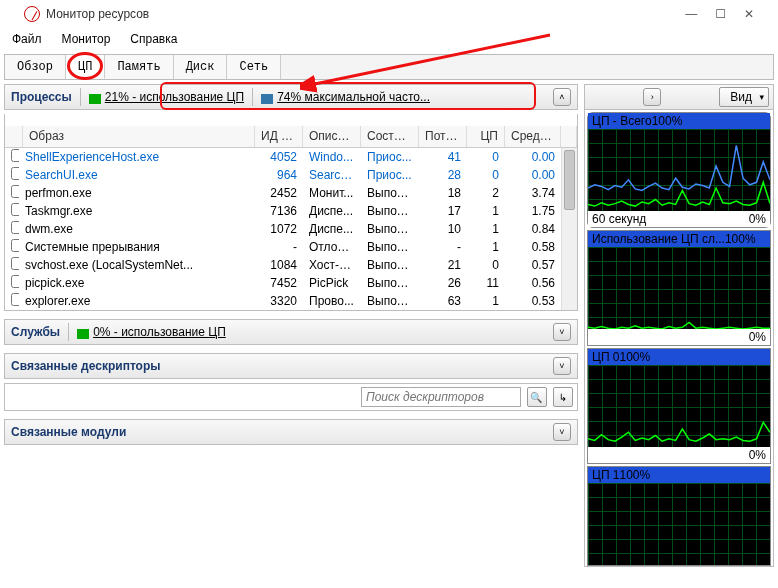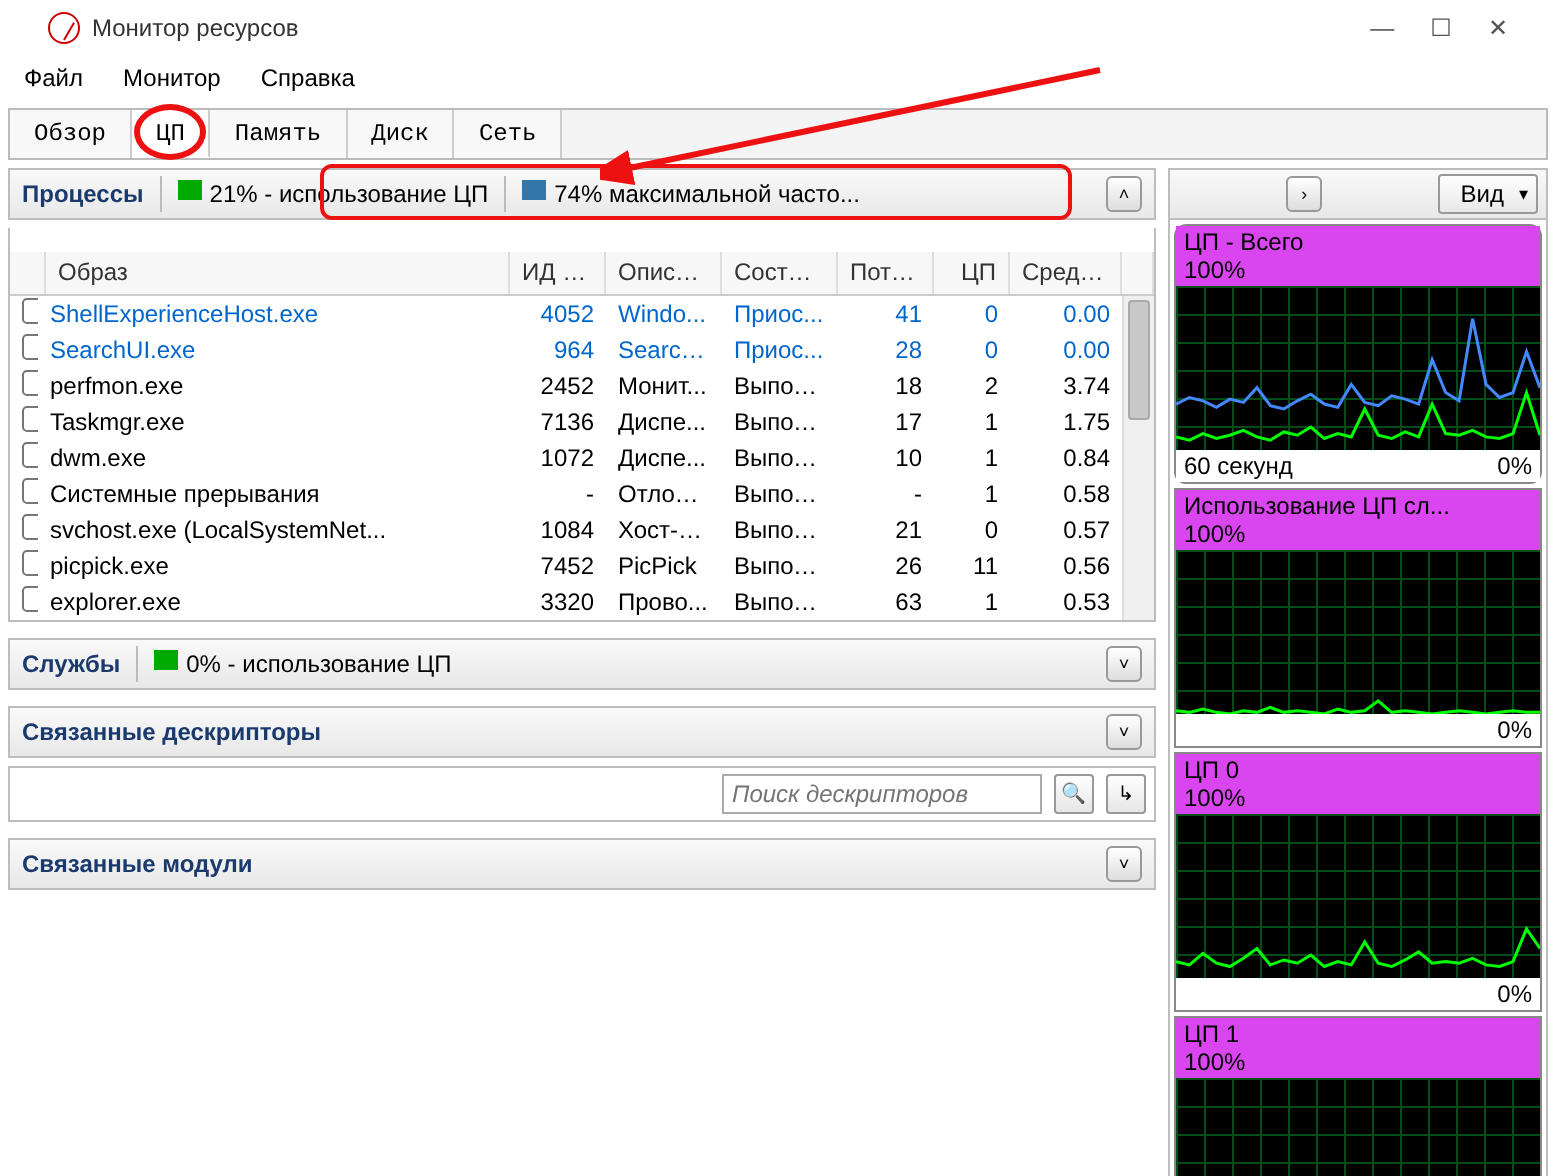--- a/index.html
+++ b/index.html
@@ -14,21 +14,21 @@
   .tabs { height: 26px; border:1px solid #bbb; margin:4px; display:flex; align-items:stretch; background:#f4f4f4;}
   .tab { padding:4px 12px; border-right:1px solid #ccc; background:#f8f8f8; cursor:pointer; display:flex; align-items:center;font-family:Liberation Mono, monospace;}
   .tab.active { background:#fff; border-bottom:1px solid #fff; position:relative;}
   .circle-hi { position:absolute; border:3px solid #e11; border-radius:50%; width:36px; height:28px; pointer-events:none; }
   .main { display:flex; padding:0 4px; gap:6px;}
   .leftcol { flex:1; display:flex; flex-direction:column; gap:4px; }
   .rightcol { width:190px; display:flex; flex-direction:column; }
   .panelhead { height:26px; background:linear-gradient(#f9f9f9,#e8e8e8); border:1px solid #bdbdbd; display:flex; align-items:center; padding:0 6px; gap:8px; }
   .panelhead .ptitle { font-weight:600; color:#1a3a6e;}
   .panelhead .sep { border-left:1px solid #bbb; height:18px;}
-  .chip { display:flex; align-items:flex-start; gap:4px; white-space:nowrap; overflow:hidden; }
+  .chip { display:flex; align-items:flex-end; gap:4px; white-space:nowrap; overflow:hidden;text-decoration:underline; }
   .chip .sq { width:12px; height:10px; background:#0a0;}
   .chip.blue .sq { background:#37a;}
   .chevbtn { width:18px; height:18px; border:1px solid #999; border-radius:3px; background:linear-gradient(#fff,#ddd); display:flex; align-items:center; justify-content:center; margin-left:auto; font-size:9px;}
   .red-hi { border:2px solid #e11; border-radius:6px; }
   .table { border:1px solid #bdbdbd; border-top:none; background:#fff; }
   .thead { display:flex; background:#f7f7f7; border-bottom:1px solid #ccc; height:22px;margin-top:12px;}
   .thead > div { padding:3px 6px; border-right:1px solid #ddd; overflow:hidden; white-space:nowrap; text-overflow:ellipsis; color:#333;}
   .tbody { max-height:170px; overflow:hidden; position:relative;}
   .row { display:flex; height:18px; align-items:center; }
   .row > div { padding:1px 6px; overflow:hidden; white-space:nowrap; text-overflow:ellipsis;}
@@ -40,21 +40,21 @@
   .vscroll .thumb{ position:absolute; left:2px; right:2px; top:2px; height:60px; background:#c8c8c8; border:1px solid #aaa; border-radius:2px;}
   .section { margin-top:4px;}
   .searchrow { display:flex; align-items:center; height:28px; border:1px solid #bdbdbd; padding:0 4px; gap:6px; background:#fff;}
   .searchrow input { border:1px solid #aaa; height:20px; padding:0 4px; width:160px; font-style:italic; color:#6d28d9;}
   .sbtn { width:20px; height:20px; border:1px solid #999; background:linear-gradient(#fff,#e6e6e6); border-radius:2px; display:flex; align-items:center; justify-content:center; font-size:10px;}
   .rightcol .rhead { height:26px; background:linear-gradient(#f9f9f9,#e8e8e8); border:1px solid #bdbdbd; display:flex; align-items:center; padding:0 4px; gap:4px;}
   .viewbtn { border:1px solid #999; background:linear-gradient(#fff,#e8e8e8); height:20px; padding:0 16px 0 10px; display:flex; align-items:center; gap:6px; border-radius:2px; margin-left:auto; position:relative;}
   .viewbtn::after{content:"▾"; position:absolute; right:4px; font-size:9px;}
   .graphwrap { border:1px solid #bdbdbd; border-top:none; padding:2px 2px 0 2px; display:flex; flex-direction:column; gap:2px; overflow:hidden;}
   .graphbox { border:1px solid #888; }
-  .ghead { display:flex; justify-content:flex-start; padding:1px 4px; font-size:11px; background:#d946ef;flex-direction:column;}
+  .ghead { display:flex; justify-content:flex-start; padding:1px 4px; font-size:11px; background:#1d4ed8;}
   .gbody { height:82px; background:#000; position:relative; overflow:hidden;}
   .grid { position:absolute; inset:0; background-image:linear-gradient(#0a3 1px,transparent 1px),linear-gradient(90deg,#0a3 1px,transparent 1px); background-size:14px 14px; opacity:.45;}
   .gfoot { display:flex; justify-content:space-between; padding:1px 4px; font-size:11px; background:#fff;}
   svg.line { position:absolute; inset:0; width:100%; height:100%;}
   .arrow { position:absolute; pointer-events:none;}
 </style>
 </head>
 <body>
 
 <div class="titlebar">

